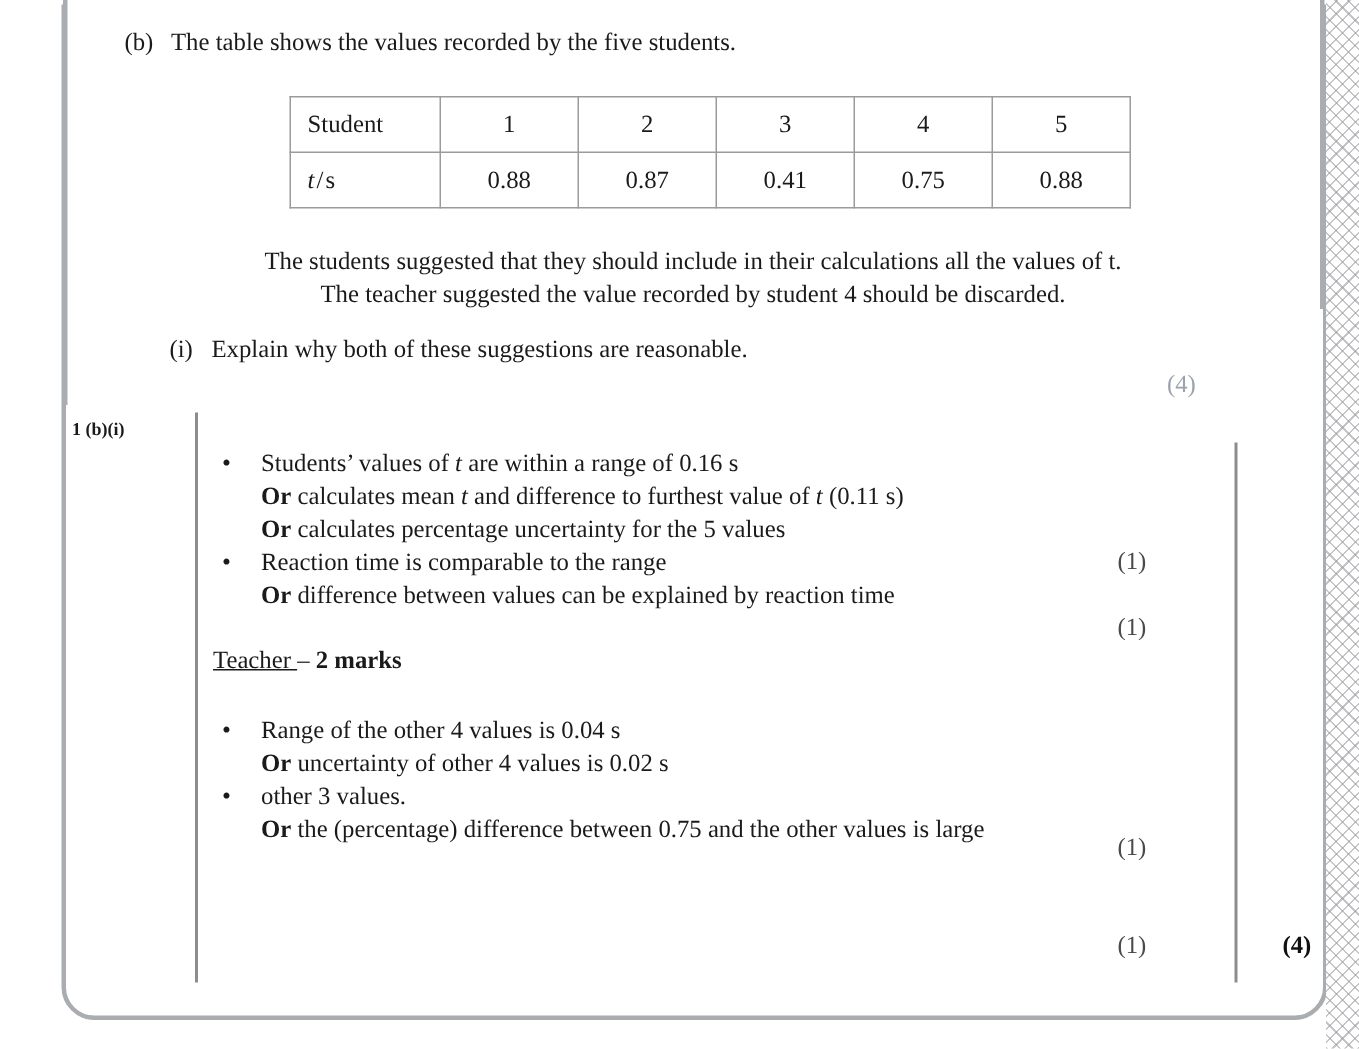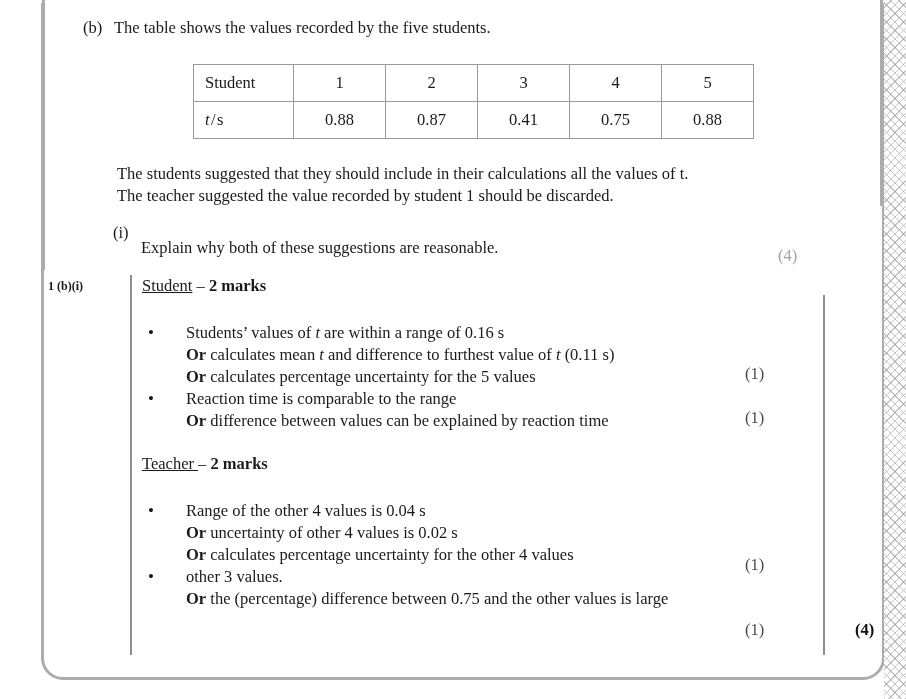--- a/index.html
+++ b/index.html
@@ -85,25 +85,25 @@
 
   
   #q-para {
     position: absolute;
     left: 117px;
     top: 163px;
     width: 690px;
     font-size: 16.5px;
     line-height: 22px;
   }
-  #q-para .line { white-space: nowrap; }
+  #q-para .line { white-space: nowrap; text-align: center; }
   .ital { font-style: italic; }
 
   #q-i-label { left: 113px; top: 223px; font-size: 16.5px; }
-  #q-i-text  { left: 141px; top: 238px; font-size: 16.5px; white-space: nowrap; }
+  #q-i-text  { left: 141px; top: 223px; font-size: 16.5px; white-space: nowrap; }
 
   #q-marks-4 {
     position: absolute;
     left: 778px;
     top: 246px;
     font-size: 16.5px;
     color: #9aa3ae;
   }
 
   
@@ -182,21 +182,21 @@
     margin: 0;
     line-height: 22px;
   }
   .ms-bullet::before {
     content: "\2022";
     position: absolute;
     left: 6px;
     top: 0;
     font-size: 17px;
   }
-  .ms-bullet .sub { display: block; white-space: nowrap; margin-left: 12px; }
+  .ms-bullet .sub { display: block; white-space: nowrap; }
   .ms-bullet .sub b { font-weight: bold; }
   .spacer-md { height: 22px; }
 
   
   .ms-mark {
     position: absolute;
     font-size: 16.5px;
     color: #4a4a4a;
   }
   .ms-mark-final {
@@ -241,41 +241,40 @@
         <td class="datacell">0.88</td>
       </tr>
     </tbody>
   </table>
 
   <div id="q-para">
     <div class="line">
       <span>The students suggested that they should include in their calculations all the values of t.</span>
     </div>
     <div class="line">
-      <span>The teacher suggested the value recorded by student 1 should be discarded.</span>
+      <span>The teacher suggested the value recorded by student 4 should be discarded.</span>
     </div>
   </div>
 
   <div class="q-part-label" id="q-i-label">(i)</div>
 
   <div class="q-part-label" id="q-i-text">Explain why both of these suggestions are reasonable.</div>
 
   <div id="q-marks-4">(4)</div>
 </div>
 
 <div id="ms-area">
 
   <div id="ms-vrule-left"></div>
   <div id="ms-vrule-right"></div>
 
   <div id="ms-qnum">1 (b)(i)</div>
 
   <div id="ms-body">
 
-    <p class="ms-heading"><span class="u">Student</span><span> – </span><span class="b">2 marks</span></p>
 
     <div class="spacer-md"></div>
 
     <ul class="ms-bullets">
       <li class="ms-bullet">
         <span class="sub">Students’ values of <span class="ital">t</span> are within a range of 0.16 s</span>
         <span class="sub"><b>Or</b> calculates mean <span class="ital">t</span> and difference to furthest value of <span class="ital">t</span> (0.11 s)</span>
         <span class="sub"><b>Or</b> calculates percentage uncertainty for the 5 values</span>
       </li>
       <li class="ms-bullet">
@@ -287,21 +286,20 @@
     <div class="spacer-md"></div>
 
     <p class="ms-heading"><span class="u">Teacher </span><span>– </span><span class="b">2 marks</span></p>
 
     <div class="spacer-md"></div>
 
     <ul class="ms-bullets">
       <li class="ms-bullet">
         <span class="sub">Range of the other 4 values is 0.04 s</span>
         <span class="sub"><b>Or</b> uncertainty of other 4 values is 0.02 s</span>
-        <span class="sub"><b>Or</b> calculates percentage uncertainty for the other 4 values</span>
       </li>
       <li class="ms-bullet">
         <span class="sub">other 3 values.</span>
         <span class="sub"><b>Or</b> the (percentage) difference between 0.75 and the other values is large</span>
       </li>
     </ul>
   </div>
 
   <div class="ms-mark" style="left:745px; top:92px;">(1)</div>
   <div class="ms-mark" style="left:745px; top:136px;">(1)</div>

